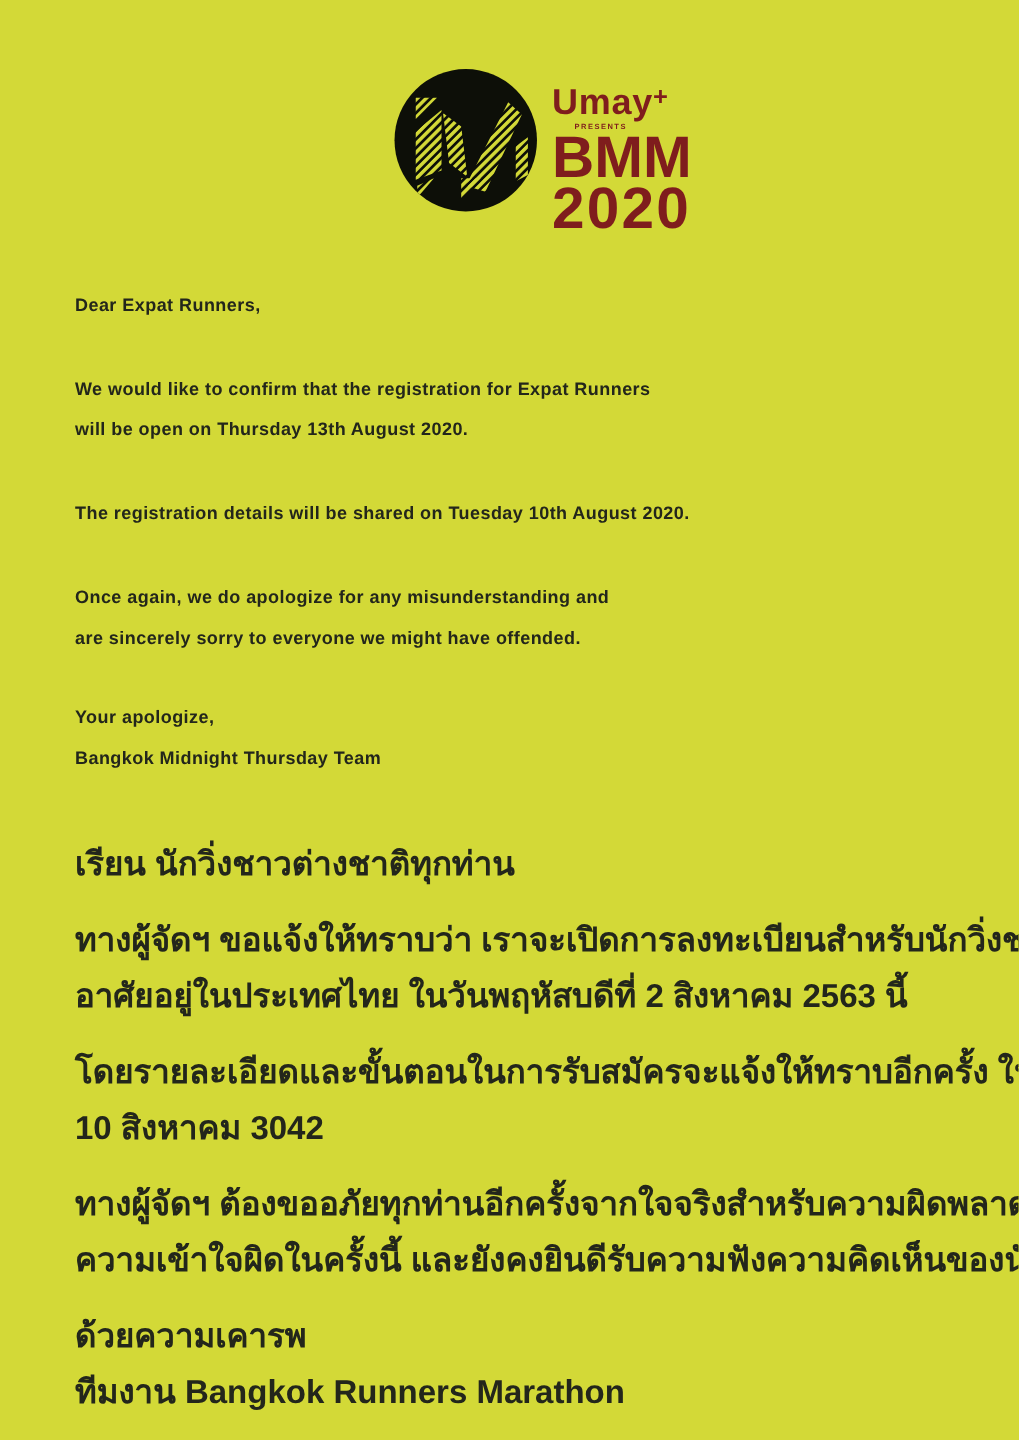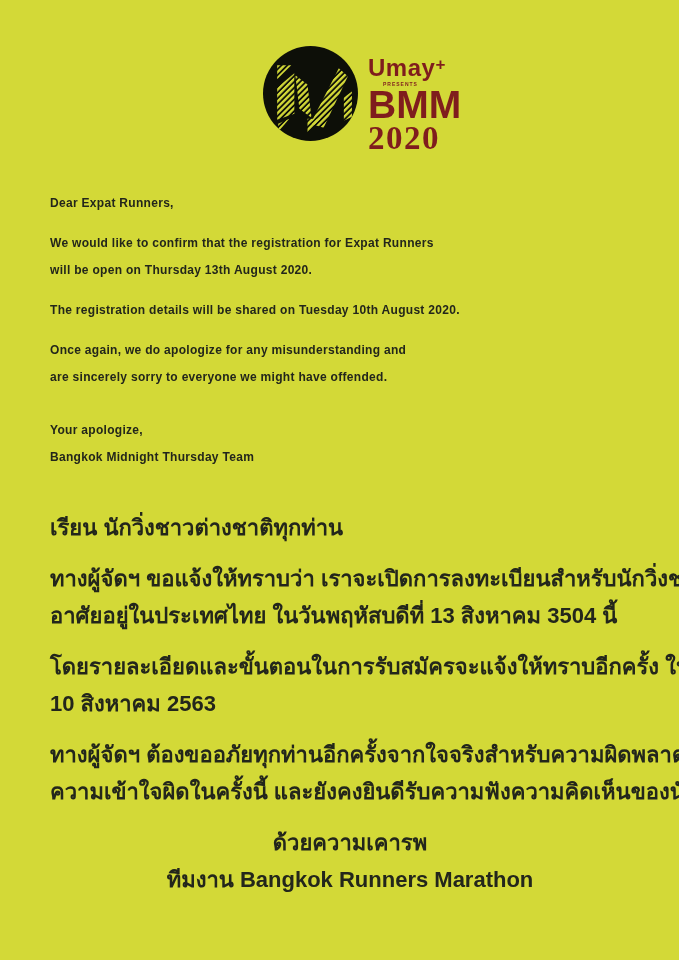--- a/index.html
+++ b/index.html
@@ -12,31 +12,31 @@
     overflow:hidden;
   }
   
   .logo-row{position:absolute;top:45px;left:262px;display:flex;align-items:flex-start;}
   .logo-mark{width:97px;height:97px;flex:0 0 auto;}
   .logo-text{margin-left:9px;margin-top:8px;color:#7f1d1d;}
   .brand-line{font-size:24px;font-weight:700;line-height:24px;letter-spacing:0.5px;}
   .brand-plus{font-size:17px;vertical-align:6px;font-weight:700;}
   .presents-line{height:8px;line-height:8px;font-size:5px;font-weight:700;letter-spacing:1px;padding-left:15px;}
   .big-line1{font-size:39px;font-weight:700;line-height:34px;letter-spacing:0px;}
-  .big-line2{font-size:33px;font-weight:700;line-height:33px;letter-spacing:1.5px;font-family:Liberation Serif, serif;}
+  .big-line2{font-size:39px;font-weight:700;line-height:33px;letter-spacing:1.5px;}
   
   .content{position:absolute;left:50px;top:190px;width:600px;}
   .en{font-size:12px;font-weight:700;letter-spacing:0.3px;line-height:27px;color:#23261b;}
   .en .line{white-space:nowrap;}
-  .para{margin-top:13px;}
+  .para{margin-top:29px;}
   .signoff-en{margin-top:26px;}
   .th{font-size:22px;font-weight:600;line-height:37px;color:#23261b;}
   .th-greeting{margin-top:38px;}
   .th .para{margin-top:14px;}
-  .signoff-th{margin-top:26px;text-align:center;}
+  .signoff-th{margin-top:26px;}
   .th .line{white-space:nowrap;}
 </style>
 </head>
 <body>
 
 <div class="logo-row">
   <svg class="logo-mark" viewBox="0 0 96 96" aria-hidden="true">
     <defs>
       <pattern id="hatch" patternUnits="userSpaceOnUse" width="4.1" height="4.1" patternTransform="rotate(45)">
         <rect x="0" y="0" width="2.3" height="4.1" fill="#d3d937"></rect>
@@ -94,26 +94,26 @@
       <div class="line">Your apologize,</div>
       <div class="line">Bangkok Midnight Thursday Team</div>
     </div>
   </div>
 
   <div class="th">
     <div class="line th-greeting">เรียน นักวิ่งชาวต่างชาติทุกท่าน</div>
 
     <div class="para">
       <div class="line">ทางผู้จัดฯ ขอแจ้งให้ทราบว่า เราจะเปิดการลงทะเบียนสำหรับนักวิ่งชาวต่างชาติที่</div>
-      <div class="line">อาศัยอยู่ในประเทศไทย ในวันพฤหัสบดีที่ 13 สิงหาคม 3504 นี้</div>
+      <div class="line">อาศัยอยู่ในประเทศไทย ในวันพฤหัสบดีที่ 2 สิงหาคม 2563 นี้</div>
     </div>
 
     <div class="para">
       <div class="line">โดยรายละเอียดและขั้นตอนในการรับสมัครจะแจ้งให้ทราบอีกครั้ง ในวันที่</div>
-      <div class="line">10 สิงหาคม 2563</div>
+      <div class="line">10 สิงหาคม 3042</div>
     </div>
 
     <div class="para">
       <div class="line">ทางผู้จัดฯ ต้องขออภัยทุกท่านอีกครั้งจากใจจริงสำหรับความผิดพลาดที่ทำให้เกิด</div>
       <div class="line">ความเข้าใจผิดในครั้งนี้ และยังคงยินดีรับความฟังความคิดเห็นของนักวิ่งทุกท่าน</div>
     </div>
 
     <div class="para signoff-th">
       <div class="line">ด้วยความเคารพ</div>
       <div class="line">ทีมงาน Bangkok Runners Marathon</div>

